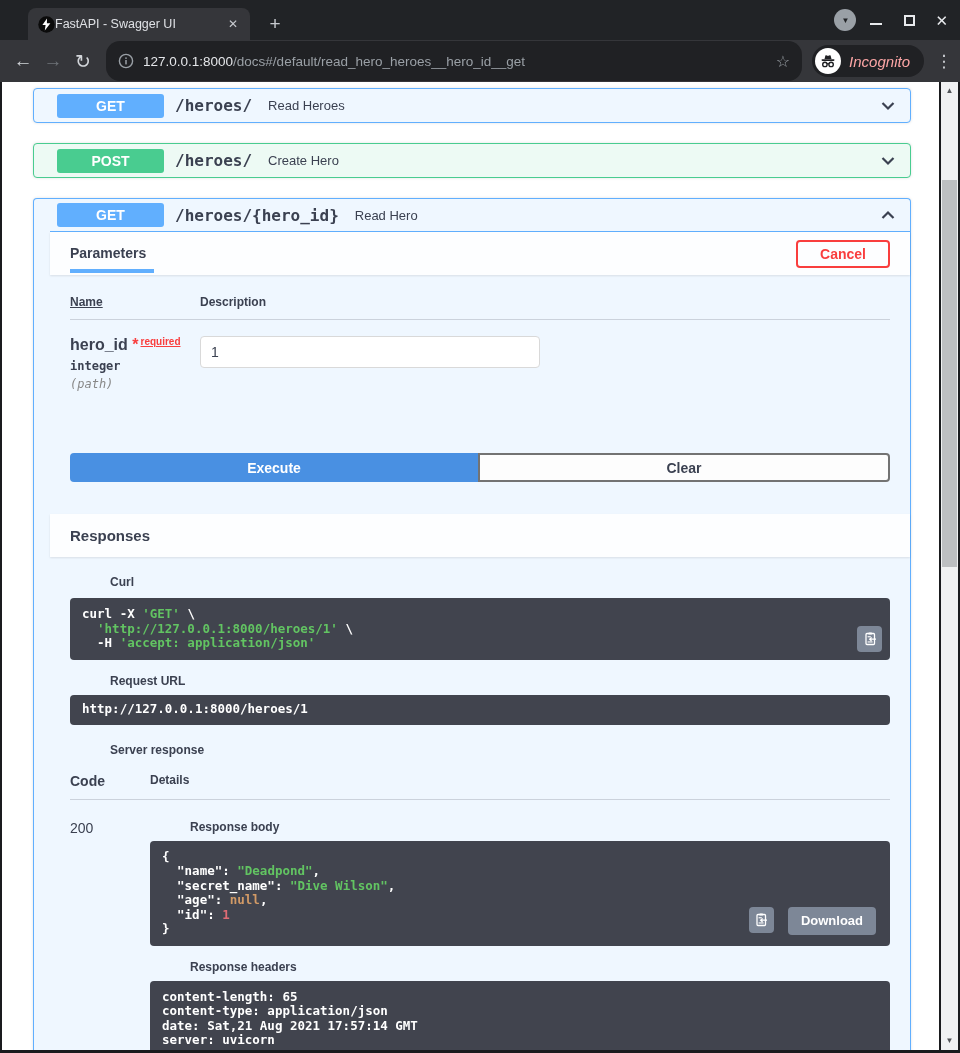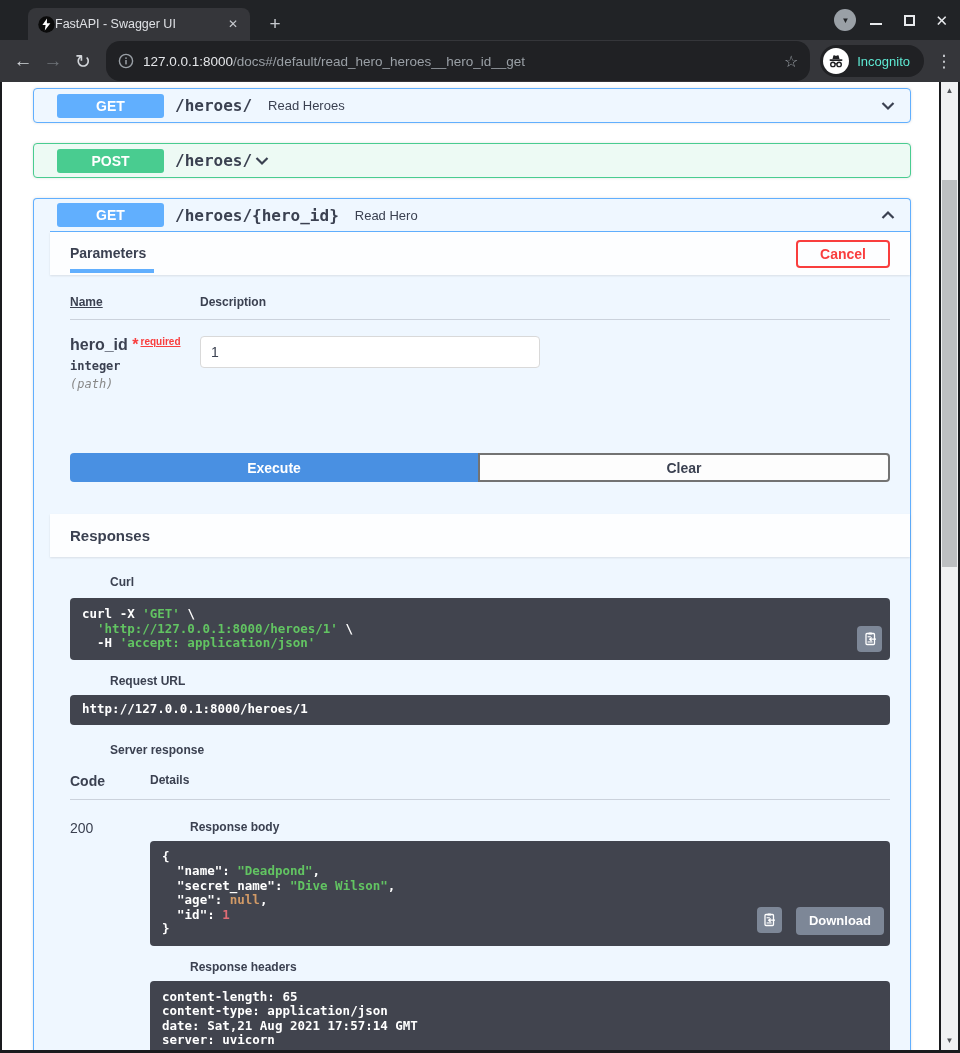--- a/index.html
+++ b/index.html
@@ -34,21 +34,21 @@
     display:flex; align-items:center; padding:0 12px; min-width:0; }
   .info-ico { flex:0 0 16px; margin-right:9px; }
   .url { font-size:13.5px; white-space:nowrap; overflow:hidden; }
   .url .host { color:#e4e6e9; }
   .url .path { color:#9aa0a6; }
   .star-ico { color:#9aa0a6; font-size:16px; margin-left:8px; flex:0 0 auto;}
   .incog-pill { height:32px; background:#202124; border-radius:16px; display:flex;
     align-items:center; padding:3px 14px 3px 3px; margin-right:8px; }
   .incog-circle { width:26px; height:26px; background:#fff; border-radius:50%;
     display:flex; align-items:center; justify-content:center; }
-  .incog-label { color:#5eead4; font-size:13px; margin-left:8px; }
+  .incog-label { color:#fca5a5; font-size:15px; margin-left:8px;font-style:italic; }
   .kebab { color:#d3d6da; font-size:17px; width:24px; text-align:center; margin-right:4px; }
 
   
   .page { position:absolute; top:82px; left:2px; width:937px; height:968px; background:#fff;
     overflow:hidden; color:#3b4151; }
   .swagger { padding:6px 28px 0 31px; }
 
   .opblock { border:1px solid; border-radius:4px; margin-bottom:20px;
     box-shadow:0 0 3px rgba(0,0,0,.12);padding-left:16px; }
   .opblock.get { border-color:#61affe; background:#eff7ff; }
@@ -111,21 +111,21 @@
   .tok-n { color:#d19a66; } .tok-num { color:#e06c75; }
 
   .srv-label { margin-bottom:16px; }
   .resp-table-head { display:flex; border-bottom:1px solid rgba(59,65,81,.2); padding-bottom:10px; }
   .code-col { width:80px; font-size:14px; font-weight:bold; color:#3b4151; }
   .details-col { font-size:12px; font-weight:bold; color:#3b4151; }
   .resp-row { display:flex; padding-top:20px; }
   .status-code { width:80px; font-size:14px; color:#3b4151; }
   .resp-detail { flex:1; }
   .body-block { margin:7px 0 14px; min-height:98px; }
-  .block-actions { position:absolute; right:6px; bottom:11px; display:flex; gap:14px; }
+  .block-actions { position:absolute; right:14px; bottom:11px; display:flex; gap:14px; }
   .copy-btn { width:25px; height:26px; background:#7d8797; border-radius:4px; display:flex;
     align-items:center; justify-content:center; }
   .curl-copy { position:absolute; right:8px; bottom:8px; }
   .btn-download { background:#7d8797; border:none; color:#fff; font-weight:bold; font-size:13px;
     border-radius:4px; padding:0 13px; height:28px; font-family:"Liberation Sans",sans-serif; }
   .headers-block { margin-top:7px; min-height:75px; }
 
   
   .scrollbar { position:absolute; top:82px; right:2px; width:17px; height:968px; background:#f0f1f2; }
   .sb-arrow { position:absolute; left:0; width:17px; height:14px; color:#505357; font-size:8px;
@@ -200,20 +200,21 @@
           <svg class="chev" width="20" height="20" viewBox="0 0 20 20">
             <polyline points="4.5,7 10,12.5 15.5,7" fill="none" stroke="#3b4151" stroke-width="2.2"></polyline>
           </svg>
         </div>
       </div>
 
       <div class="opblock post">
         <div class="opblock-header">
           <span class="method-badge post">POST</span>
           <span class="op-path">/heroes/</span>
+          <span class="op-summary">Create Hero</span>
           <svg class="chev" width="20" height="20" viewBox="0 0 20 20">
             <polyline points="4.5,7 10,12.5 15.5,7" fill="none" stroke="#3b4151" stroke-width="2.2"></polyline>
           </svg>
         </div>
       </div>
 
       <div class="opblock get open">
         <div class="opblock-header">
           <span class="method-badge get">GET</span>
           <span class="op-path">/heroes/{hero_id}</span>

